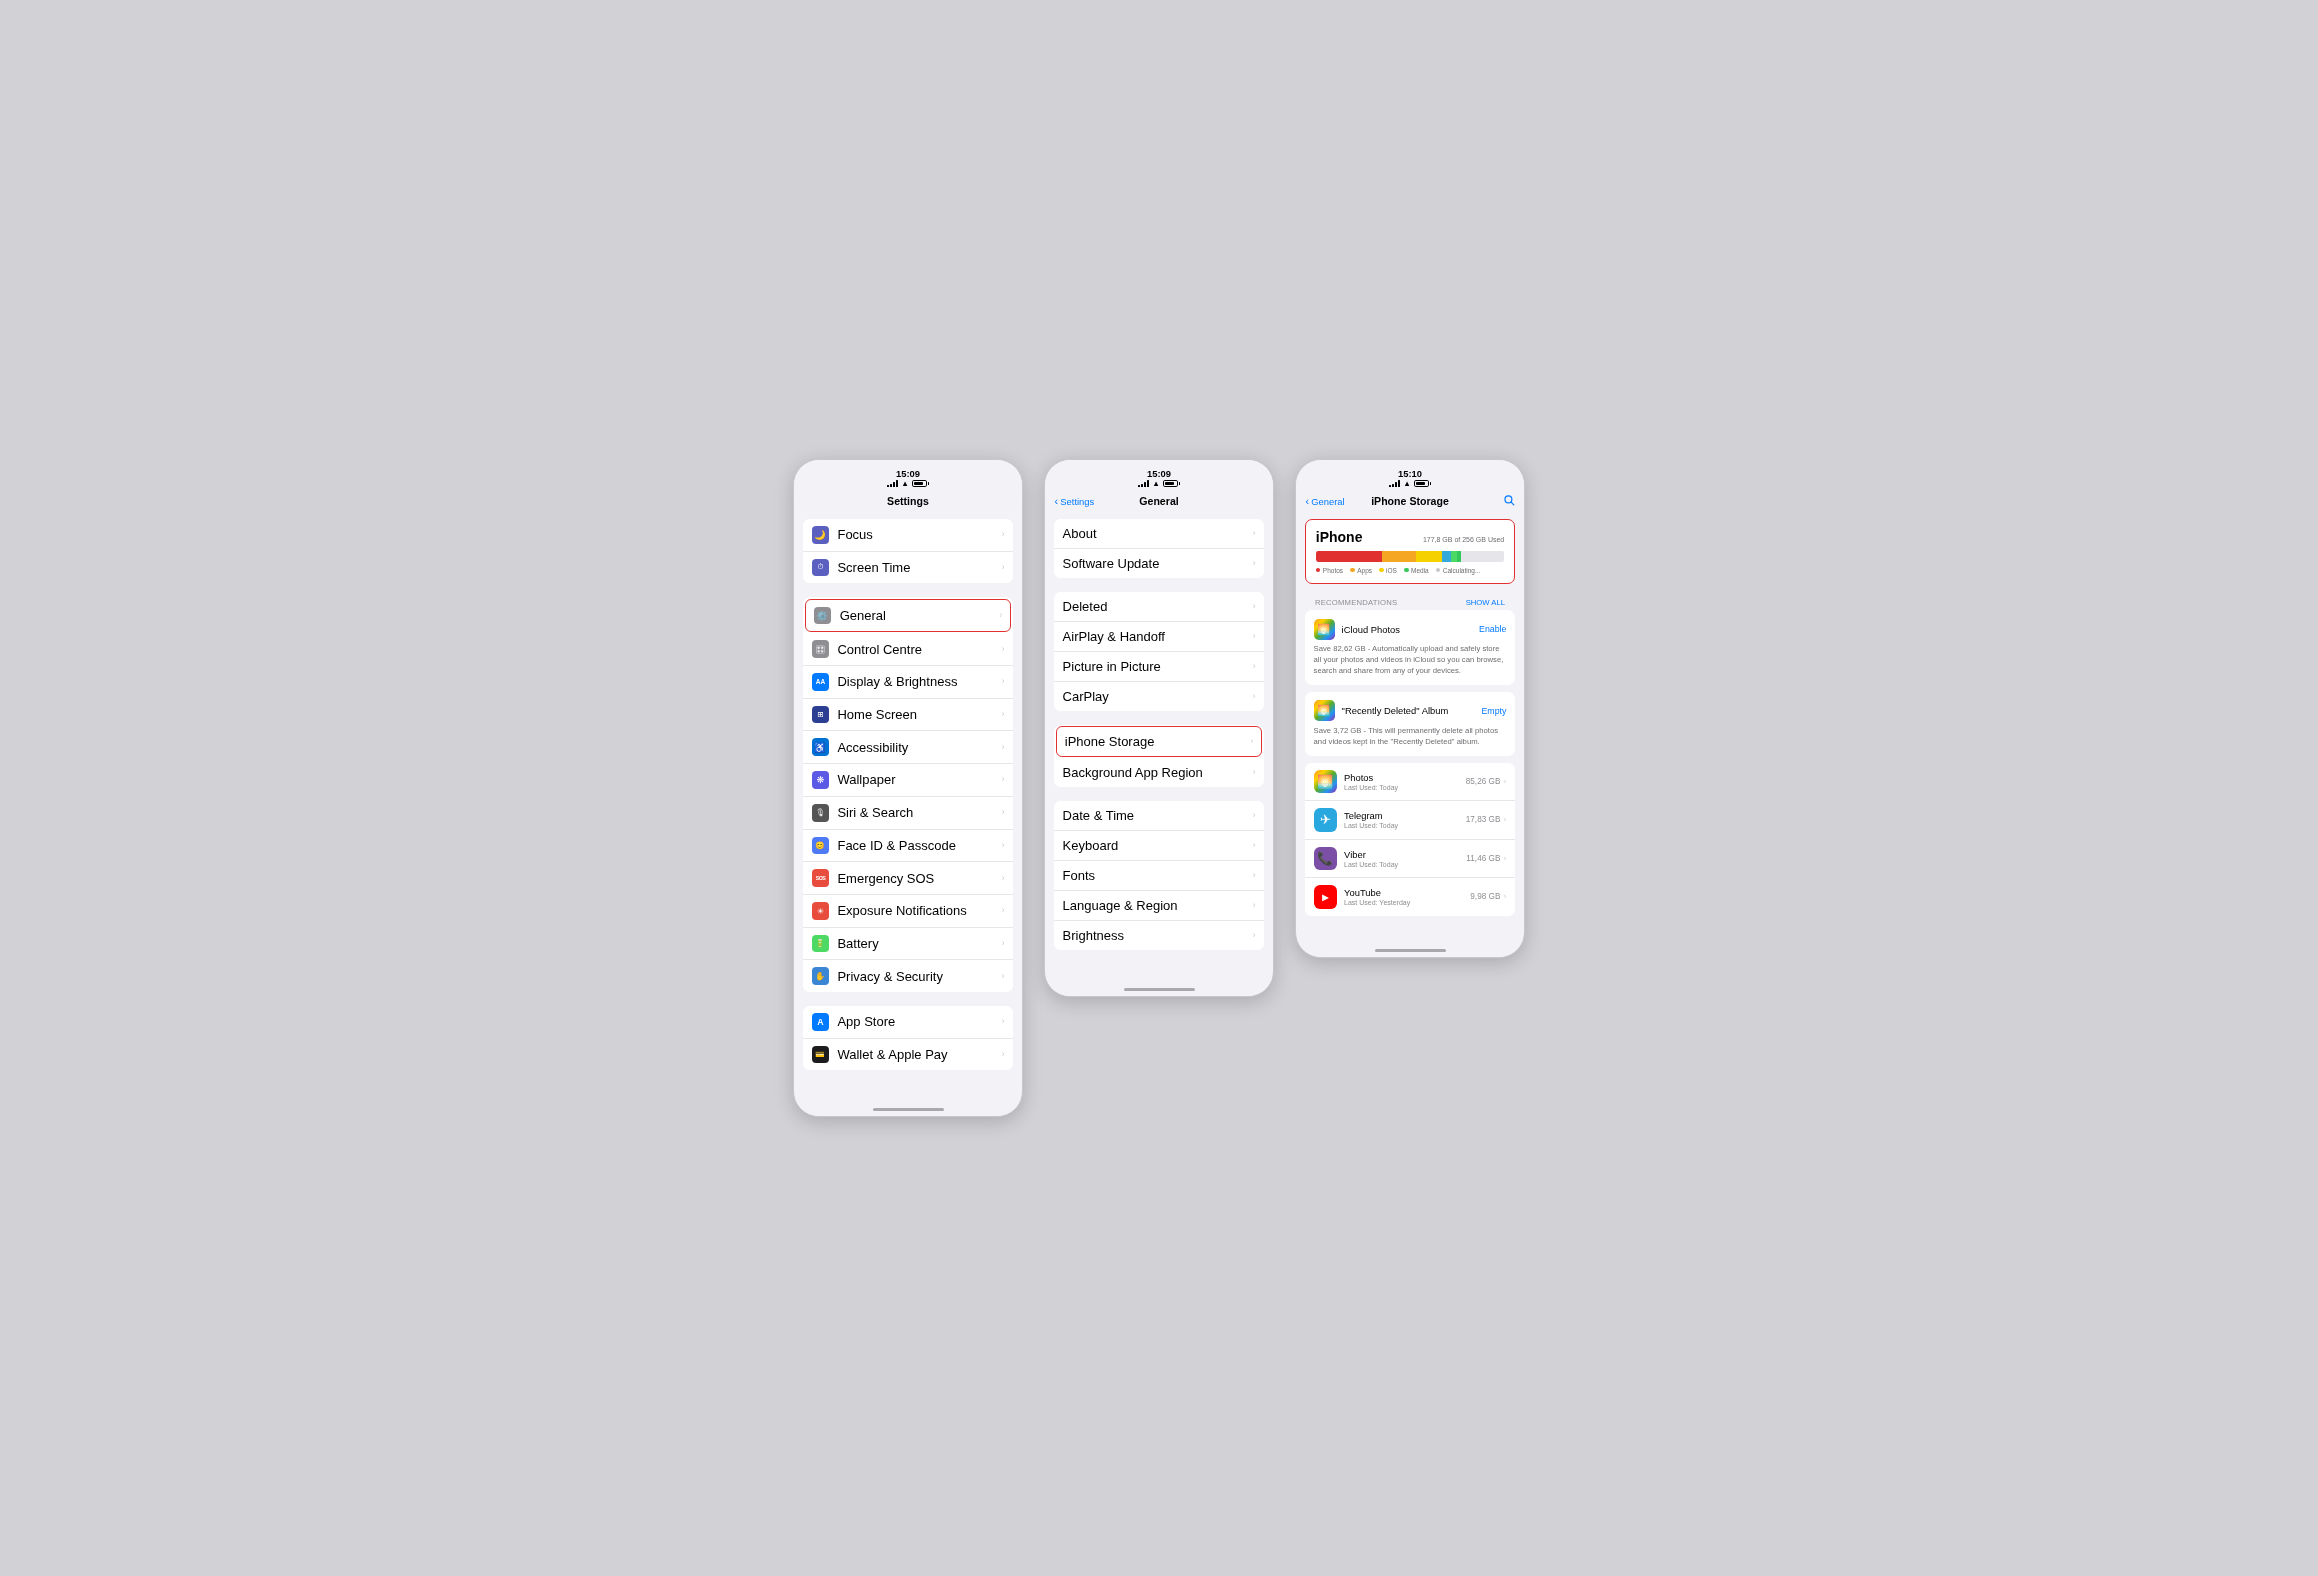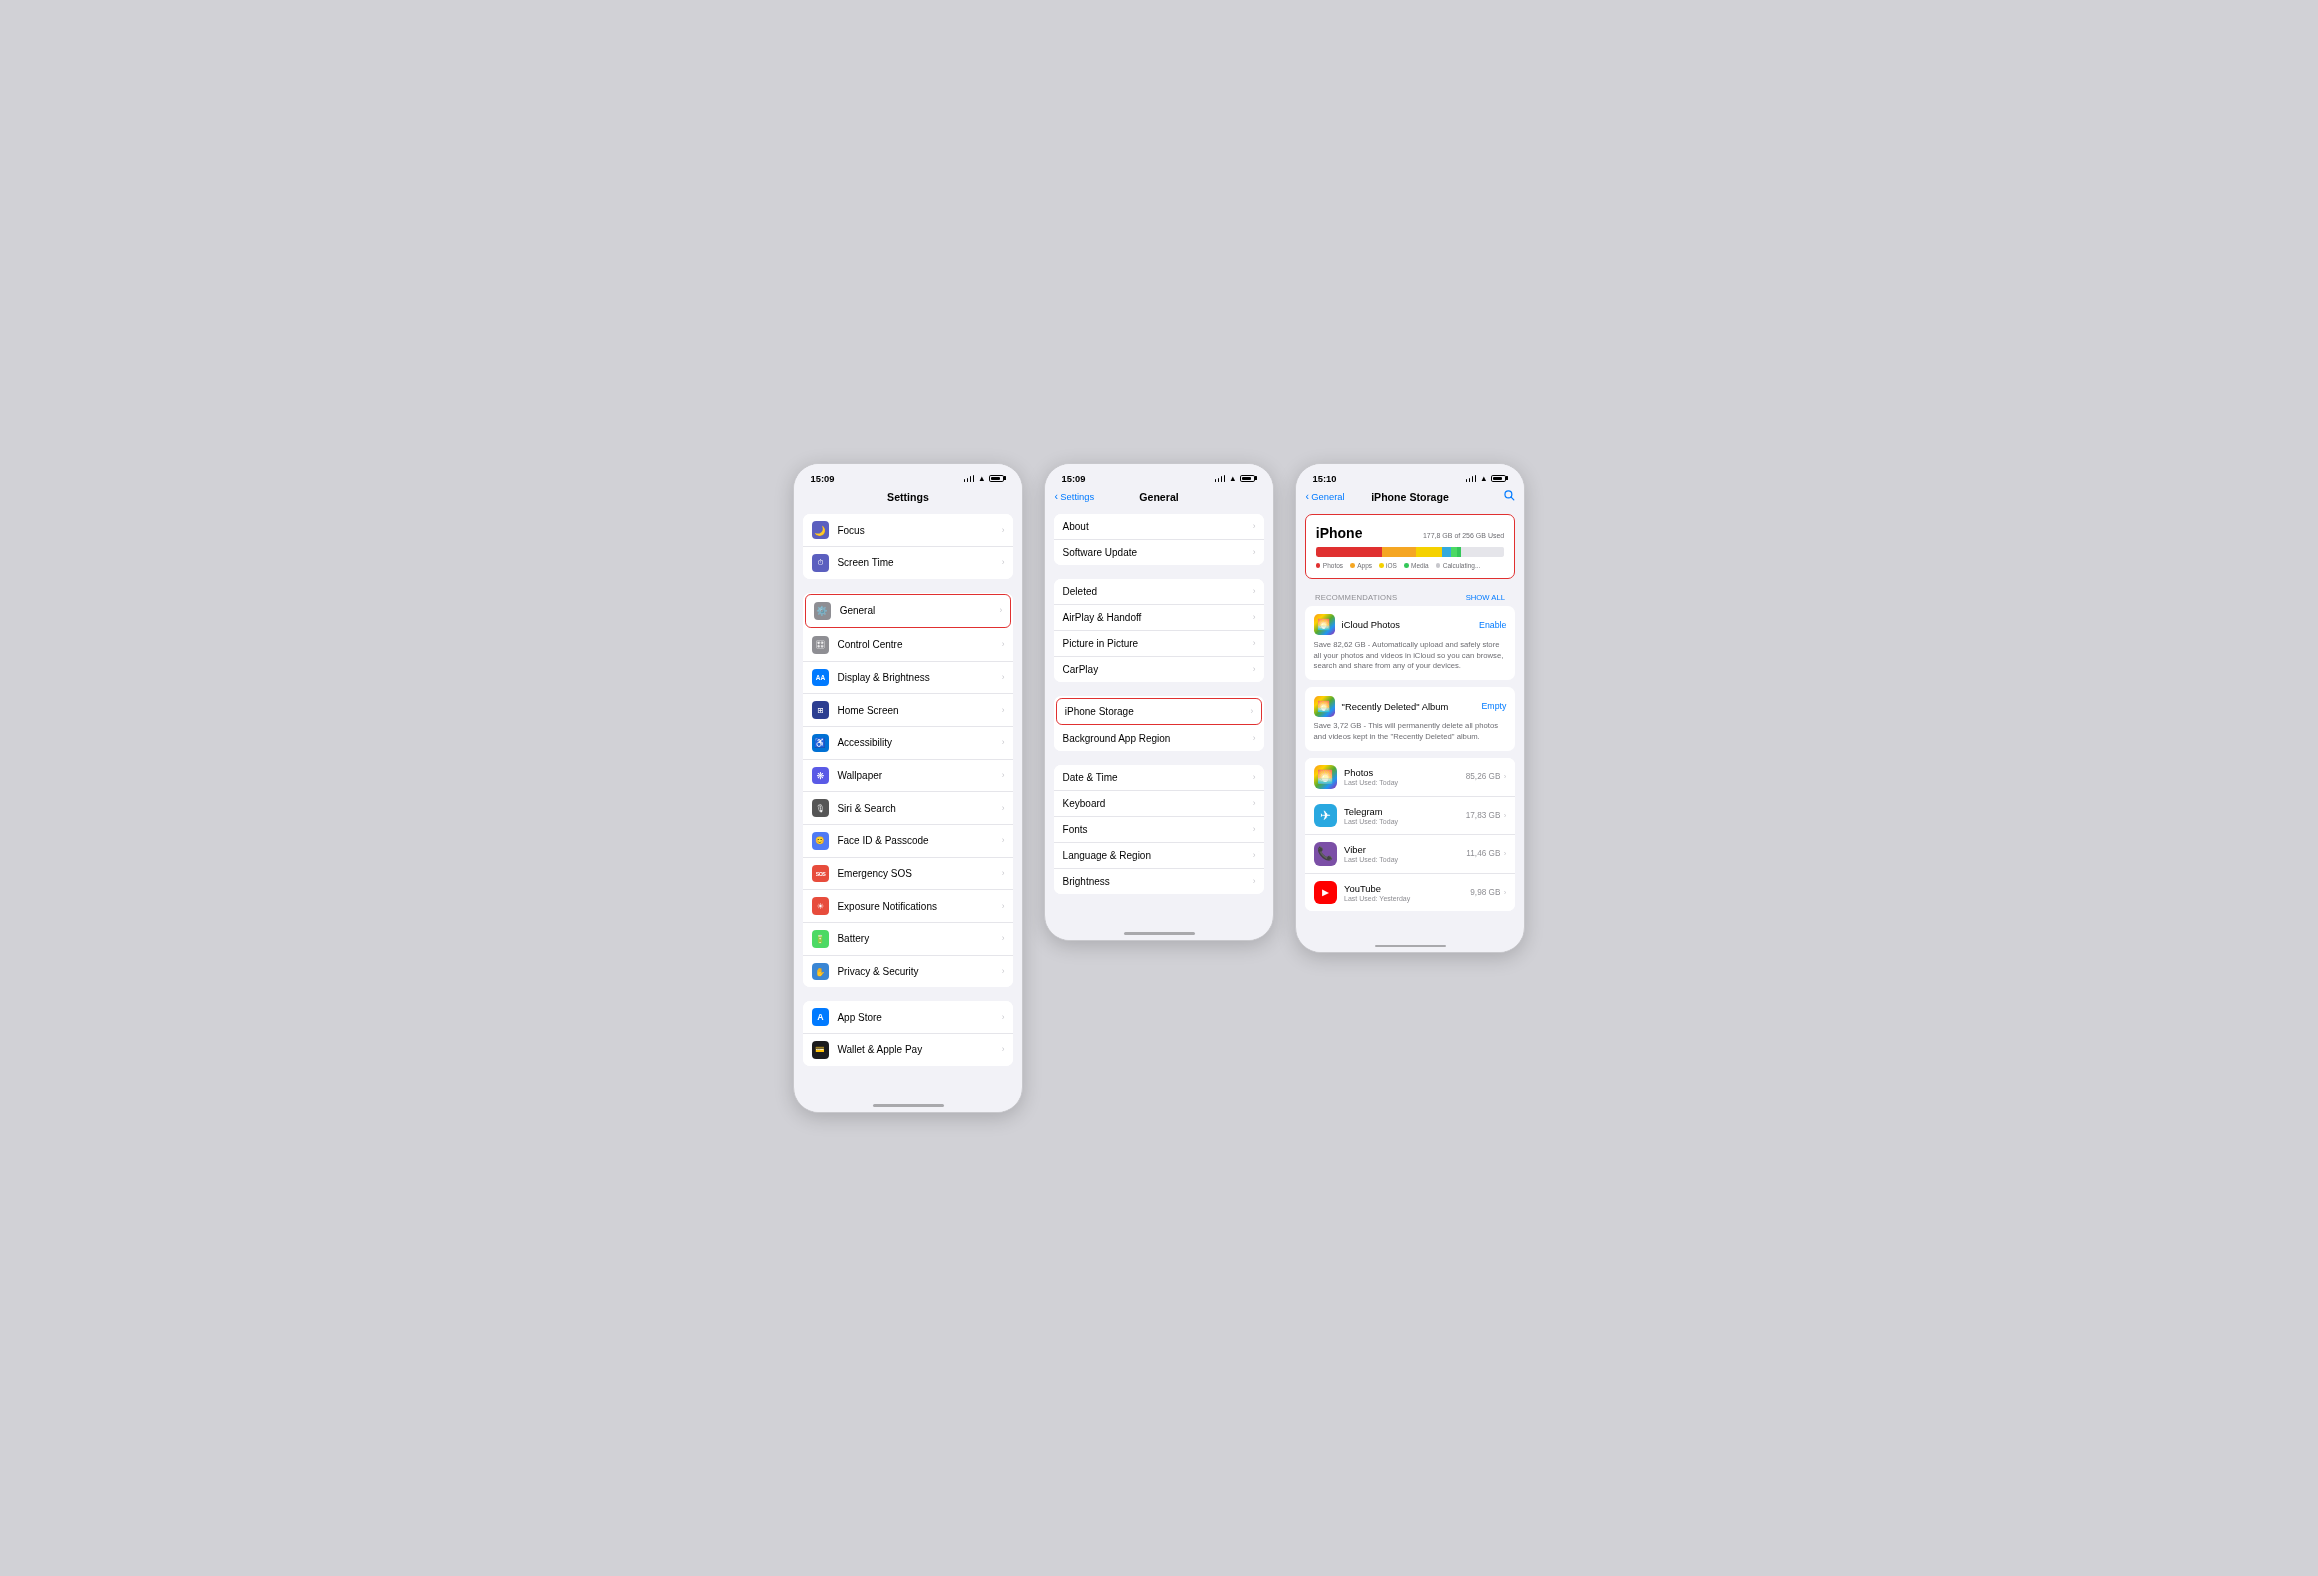--- a/index.html
+++ b/index.html
@@ -28,20 +28,21 @@
       display: flex;
       flex-direction: column;
     }
     
     .status-bar {
       display: flex;
       justify-content: space-between;
       align-items: center;
       padding: 8.2px 16.5px 4.7px 16.5px;
       background: #f2f2f7;
+      flex-direction: column;
     }
     .status-time {
       font-size: 9.4px;
       font-weight: 600;
       color: #000;
     }
     .status-icons {
       display: flex;
       align-items: center;
       gap: 3.5px;
@@ -159,21 +160,21 @@
       display: flex;
       align-items: center;
       justify-content: center;
       margin-right: 8.2px;
       flex-shrink: 0;
       font-size: 9.4px;
       color: #fff;
     }
     .item-label {
       flex: 1;
-      font-size: 10px;
+      font-size: 13px;
       color: #000;
     }
     .item-chevron {
       color: #c7c7cc;
       font-size: 8.2px;
       font-weight: 500;
     }
     
     .storage-card {
       margin: 0 9.4px 9.4px 9.4px;

